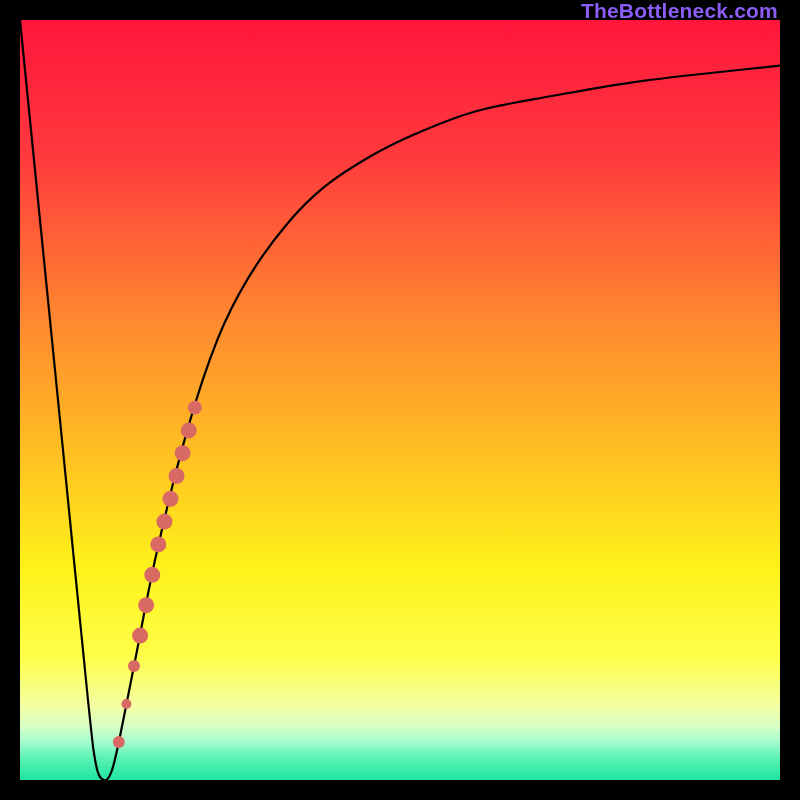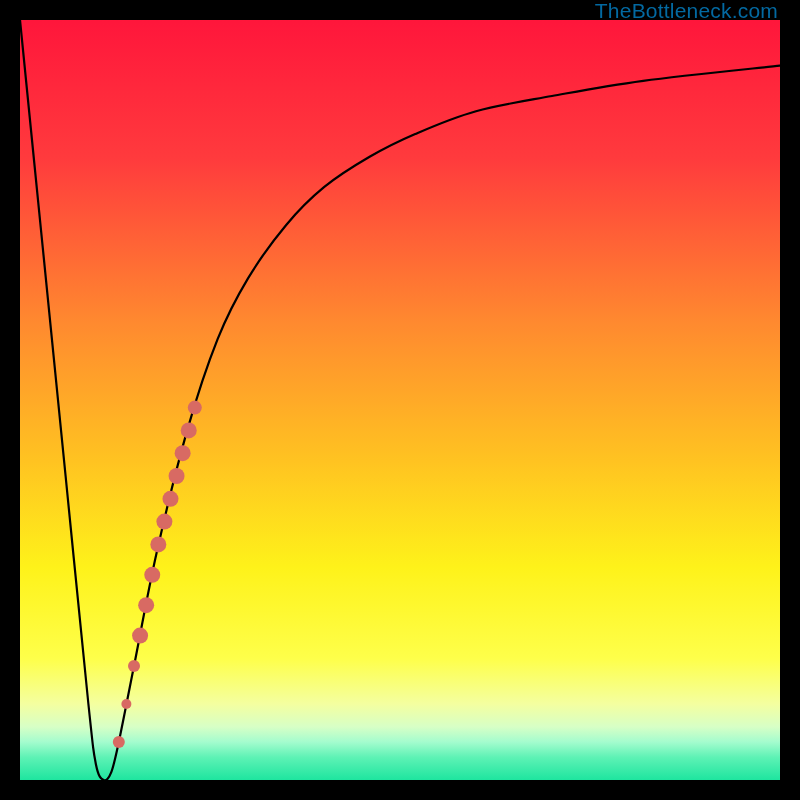--- a/index.html
+++ b/index.html
@@ -26,23 +26,23 @@
     overflow: hidden;
   }
   .gradient {
     position: absolute;
     left: 0; top: 0; right: 0; bottom: 0;
   }
   .attribution {
     position: absolute;
     top: 0;
     right: 22px;
-    color: #0369a1;
+    color: #8b5cf6;
     font-size: 21px;
-    font-weight: 400;
+    font-weight: 700;
     letter-spacing: 0.2px;
     line-height: 22px;
   }
   svg.curve {
     position: absolute;
     left: 0; top: 0;
     width: 760px; height: 760px;
     overflow: visible;
   }
 </style>

